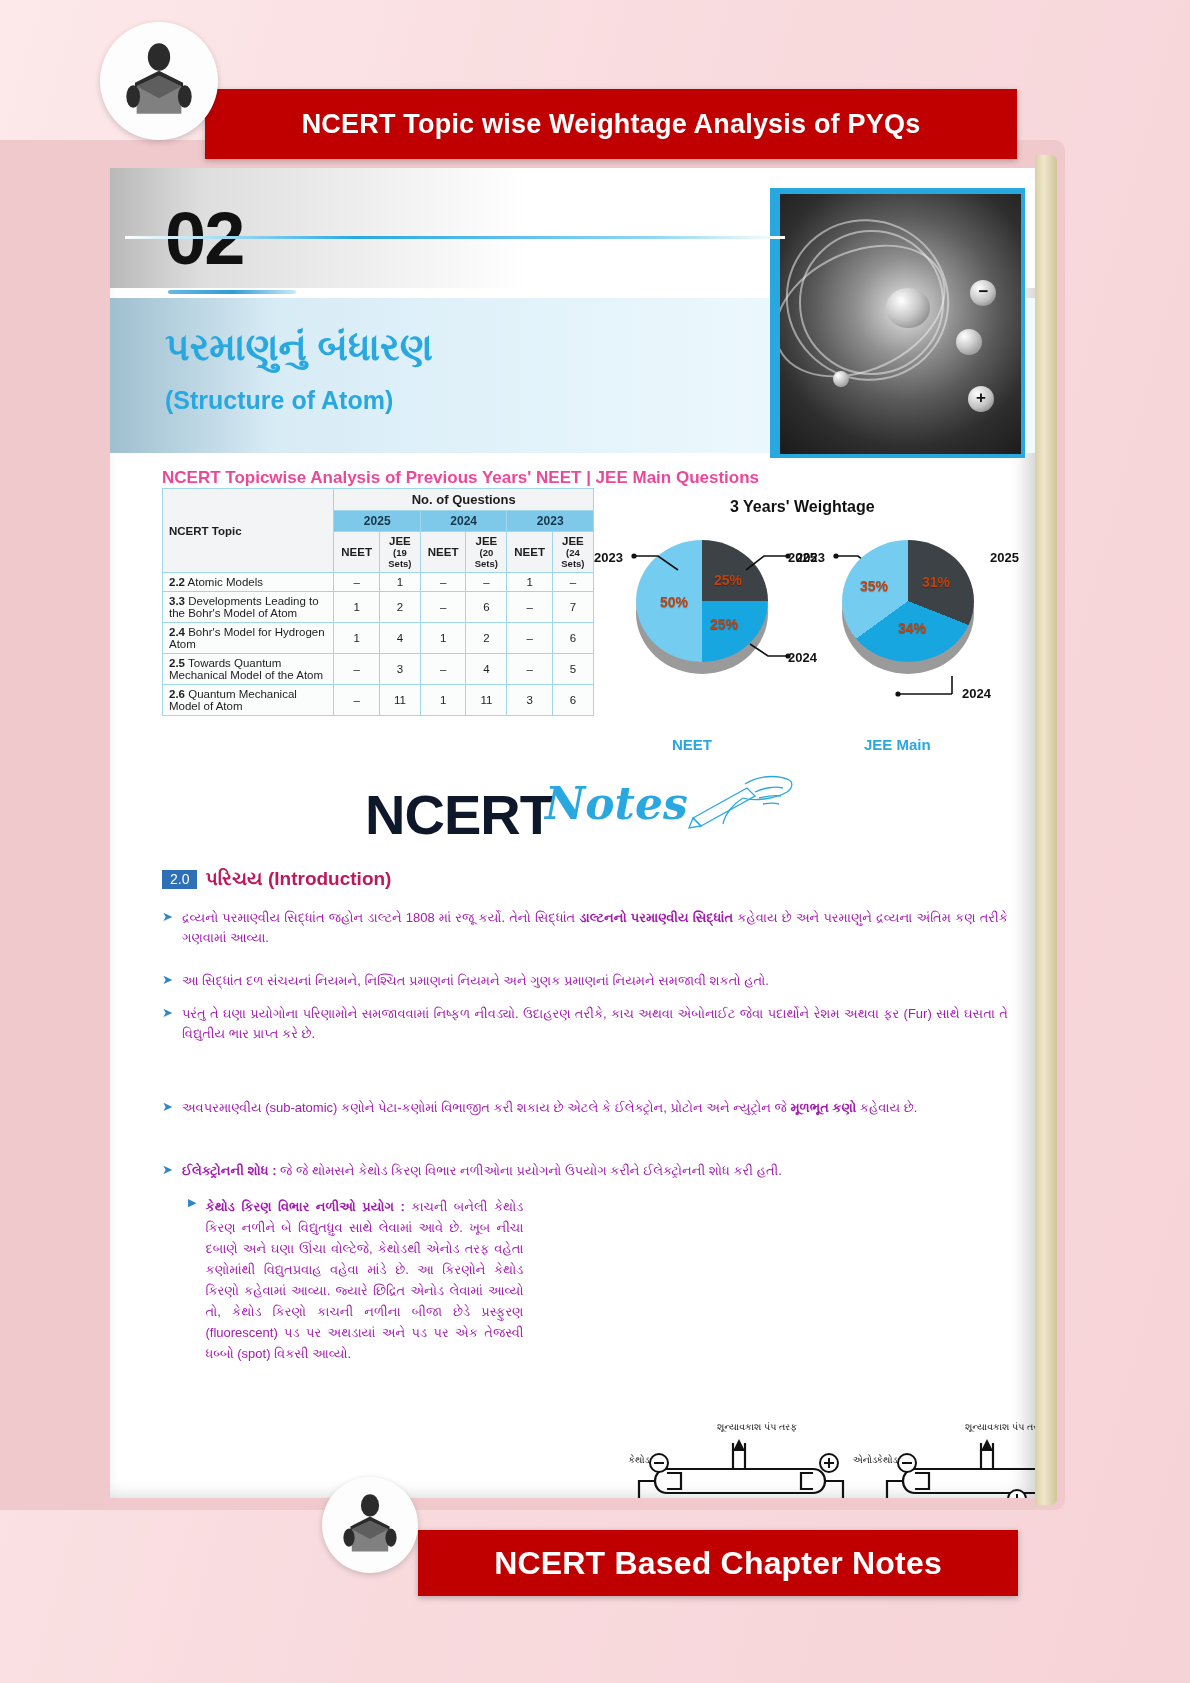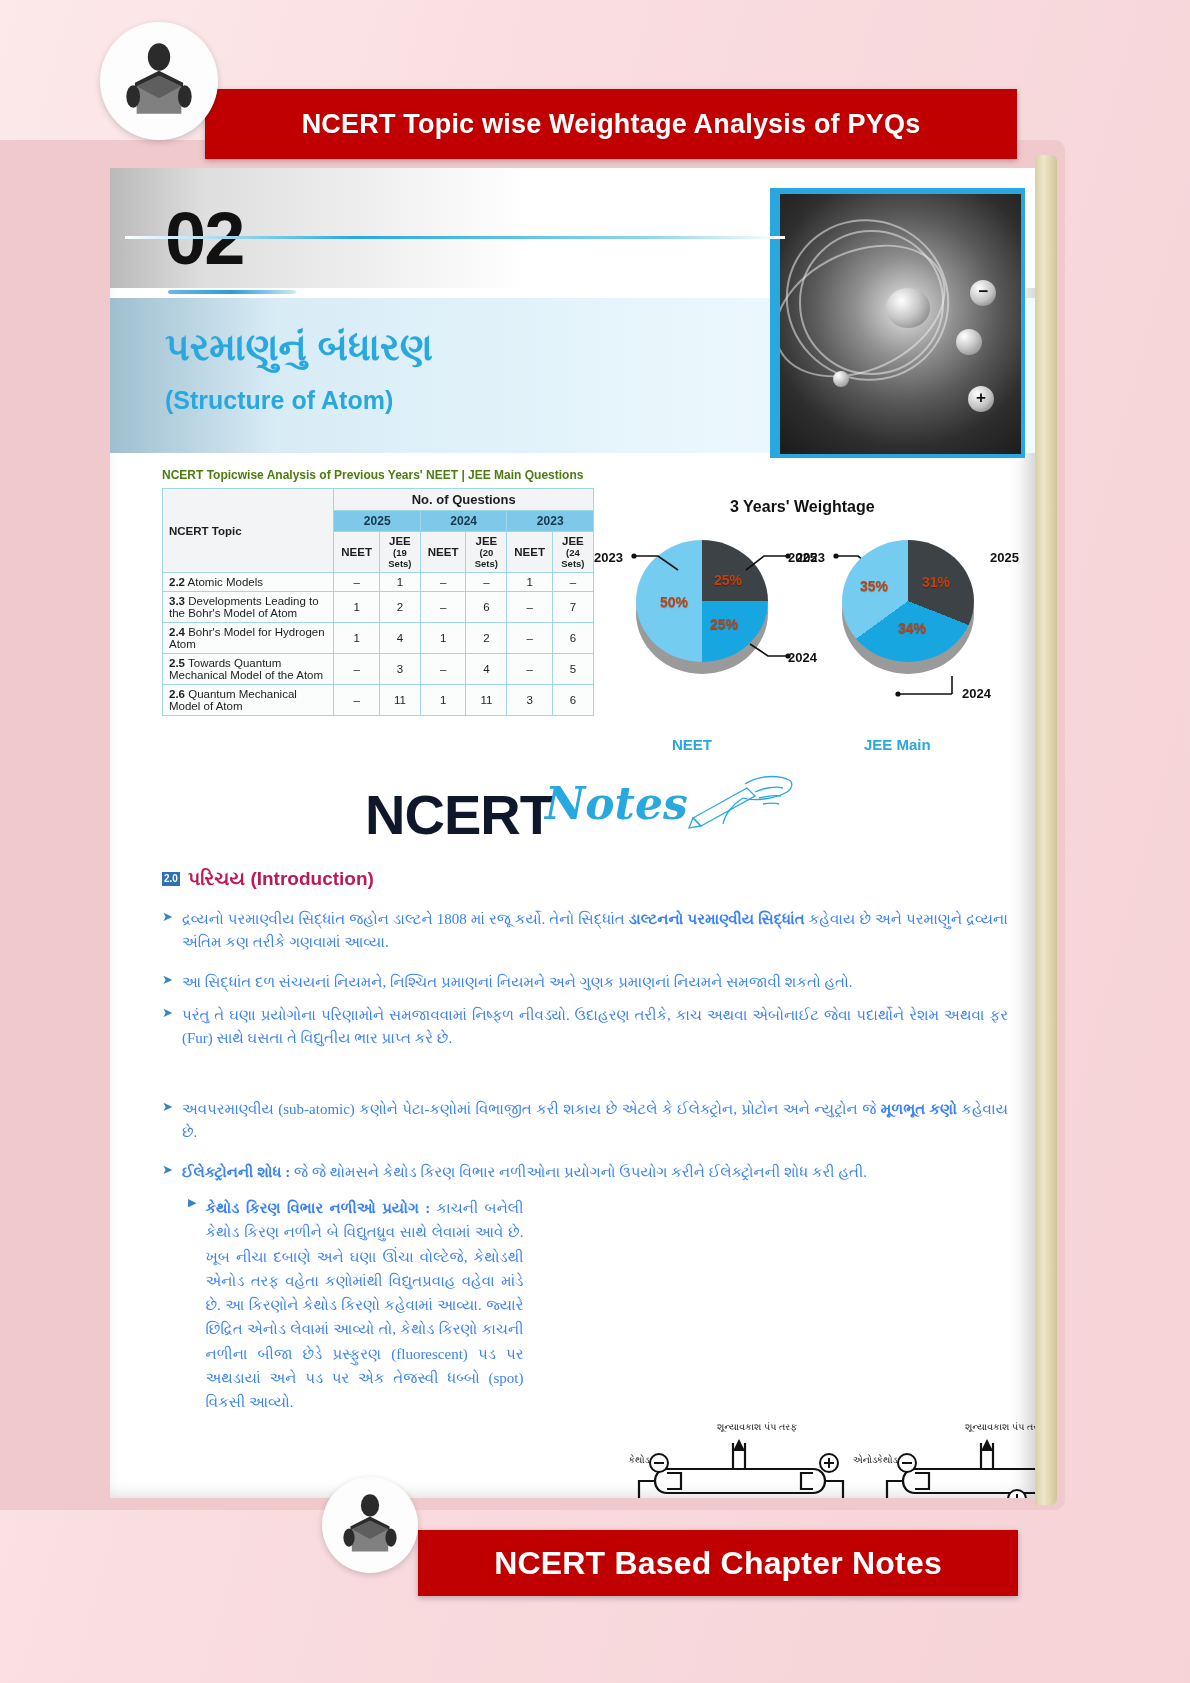--- a/index.html
+++ b/index.html
@@ -118,21 +118,21 @@
     position:absolute; width:26px; height:26px; border-radius:50%;
     background: radial-gradient(circle at 35% 30%, #fefefe, #c2c2c2 55%, #6a6a6a 100%);
     color:#111; font-size:17px; font-weight:700; text-align:center; line-height:24px;
   }
   .sph { position:absolute; border-radius:50%;
          background: radial-gradient(circle at 32% 28%, #fff, #cfcfcf 40%, #7c7c7c 100%); }
 
   
   .tbl-caption {
     position:absolute; left:52px; top:300px;
-    font-size:12px; font-weight:bold; color:#4d7c0f;
+    font-size:17px; font-weight:bold; color:#ec4899;
   }
   table.pyq {
     position:absolute; left:52px; top:320px;
     border-collapse: collapse; width:432px;
     font-size:11.5px; color:#1d1d1d;
   }
   table.pyq td, table.pyq th {
     border:1px solid #9fd6ea; padding:3px 4px; text-align:center; vertical-align:middle;
     background:#fbfcfc;
   }
@@ -184,29 +184,29 @@
     font-family:"DejaVu Serif", serif; font-style:italic; font-weight:bold;
   }
   .notes-rule {
     position:absolute; left:15px; top:68px; width:660px; height:3px;
     background:linear-gradient(90deg,#ffffff,#29a8e0 35%,#8fd6f0 80%,#ffffff);
   }
 
   
   .sec-h { position:absolute; display:flex; align-items:center; gap:8px; }
   .sec-num {
-    background:#2f6fb5; color:#fff; font-weight:bold; font-size:10px;
-    padding:1px 2px 2px;
+    background:#2f6fb5; color:#fff; font-weight:normal; font-size:14px;
+    padding:1px 8px 2px;
   }
   .sec-title { color:#be185d; font-weight:bold; font-size:19px; }
   .bullet-row { position:absolute; display:flex; gap:9px; }
   .bl { color:#2e86c8; font-size:13px; line-height:1.35; flex:0 0 auto; }
   .bl2 { color:#2e86c8; font-size:11px; }
   .txt {
-    font-family:Liberation Serif, serif; font-size:15px; color:#3b82f6; line-height:1.5;
+    font-family:Liberation Sans, sans-serif; font-size:13px; color:#a21caf; line-height:1.5;
   }
   .txt b { font-weight:bold; }
   .just { text-align:justify; }
 
   
   .diagram { position:absolute; left:505px; top:1253px; width:490px; height:190px; }
   .dg-cap { position:absolute; font-size:9.5px; color:#111; text-align:center; }
 </style>
 </head>
 <body>

